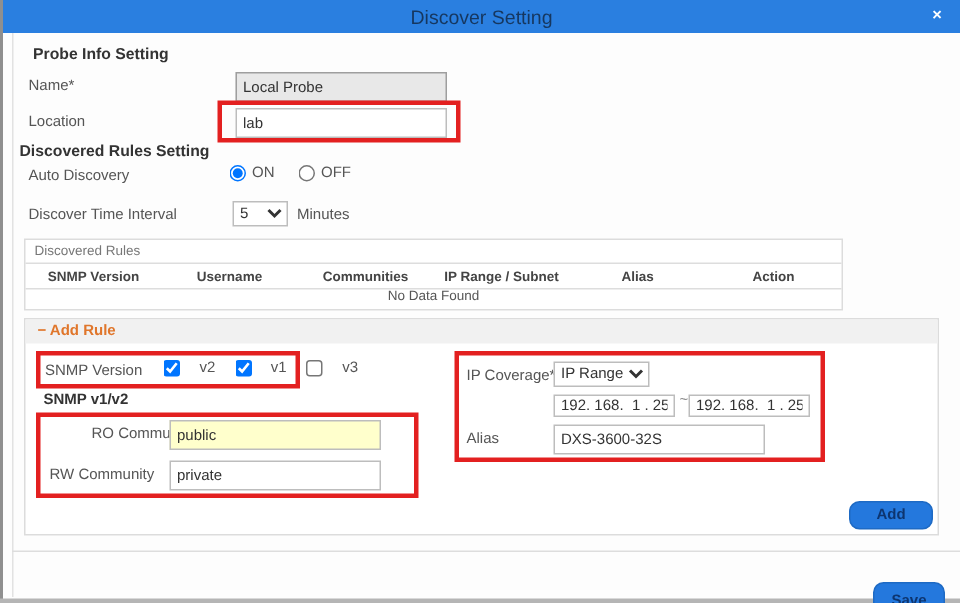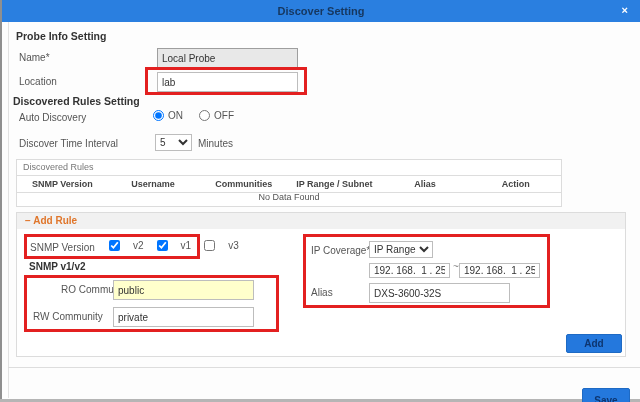--- a/index.html
+++ b/index.html
@@ -6,21 +6,21 @@
   html,body { width:640px; height:402px; }
   body { font-family:"Liberation Sans", sans-serif; background:#ffffff; overflow:hidden; }
   .stage { position:relative; width:640px; height:402px; background:#fdfdfd; }
 
   .edge-left { position:absolute; left:0; top:0; width:2px; height:100%; background:#8f8f8f; }
   .edge-bottom { position:absolute; left:0; bottom:0; width:100%; height:3px; background:#b5b5b5; }
   .content-line { position:absolute; left:8px; top:22px; bottom:4px; width:1px; background:#e2e2e2; }
 
   .titlebar { position:absolute; left:2px; top:0; right:0; height:22px; background:#2a7fe0;
               display:flex; align-items:center; justify-content:center; }
-  .titlebar .title { font-size:11px; font-weight:bold; color:#16375f; }
+  .titlebar .title { font-size:13px; font-weight:normal; color:#16375f; }
   .titlebar .close { position:absolute; right:12px; top:3px; color:#ffffff; font-size:11px;
                      font-weight:bold; cursor:pointer; line-height:14px; }
 
   .sec-title { position:absolute; font-size:10.5px; font-weight:bold; color:#333; }
   .lbl { position:absolute; font-size:10px; color:#555; }
 
   input[type=text] { position:absolute; height:20px; border:1px solid #bdbdbd; font-size:10px;
                      color:#333; padding:0 4px; background:#fff; font-family:"Liberation Sans", sans-serif; }
   .input-disabled { background:#e8e8e8 !important; border-color:#9e9e9e !important; color:#444; }
   .input-yellow { background:#ffffcc !important; }
@@ -42,41 +42,41 @@
   .tbl-empty { position:absolute; left:0; right:0; top:32px; text-align:center; font-size:9px; color:#555; }
 
   .addrule-header { position:absolute; left:0; right:0; top:0; height:16px; background:#f1f1f1;
                     line-height:16px; padding-left:8px; font-size:10px; font-weight:bold; color:#e0762b; }
 
   .cb-row { position:absolute; display:flex; align-items:center; gap:4px; font-size:10px; color:#555; }
   .cb-item { display:flex; align-items:center; gap:13px; margin-right:9px; }
 
   .tilde { position:absolute; font-size:10px; color:#888; }
 
-  .btn { position:absolute; background:#2478dd; border:1px solid #1e6ac4; border-radius:2px;
+  .btn { position:absolute; background:#2478dd; border:1px solid #1e6ac4; border-radius:7px;
          color:#0d3570; font-weight:bold; font-size:10px; text-align:right; cursor:pointer;
          font-family:"Liberation Sans", sans-serif; display:flex; align-items:center; justify-content:center; }
 
   .footer-divider { position:absolute; left:8px; top:367px; width:632px; height:1px; background:#ddd; }
 </style>
 </head>
 <body>
 
 <div class="stage">
 
   <div class="edge-left"></div>
   <div class="edge-bottom"></div>
   <div class="content-line"></div>
 
   <div class="titlebar">
     <span class="title">Discover Setting</span>
     <span class="close">×</span>
   </div>
 
-  <div class="sec-title" style="left:16px; top:30px;">Probe Info Setting</div>
+  <div class="sec-title" style="left:22px; top:30px;">Probe Info Setting</div>
 
   <div class="lbl" style="left:19px; top:52px;">Name*</div>
   <input type="text" class="input-disabled" style="left: 157px; top: 48px; width: 141px;" readonly="" value="Local Probe">
 
   <div class="hl-red" style="left:145px; top:67px; width:162px; height:28px;"></div>
   <div class="lbl" style="left:19px; top:76px;">Location</div>
   <input type="text" style="left: 157px; top: 72px; width: 141px;" value="lab">
 
   <div class="sec-title" style="left:13px; top:87px;margin-top:8px;">Discovered Rules Setting</div>
 

